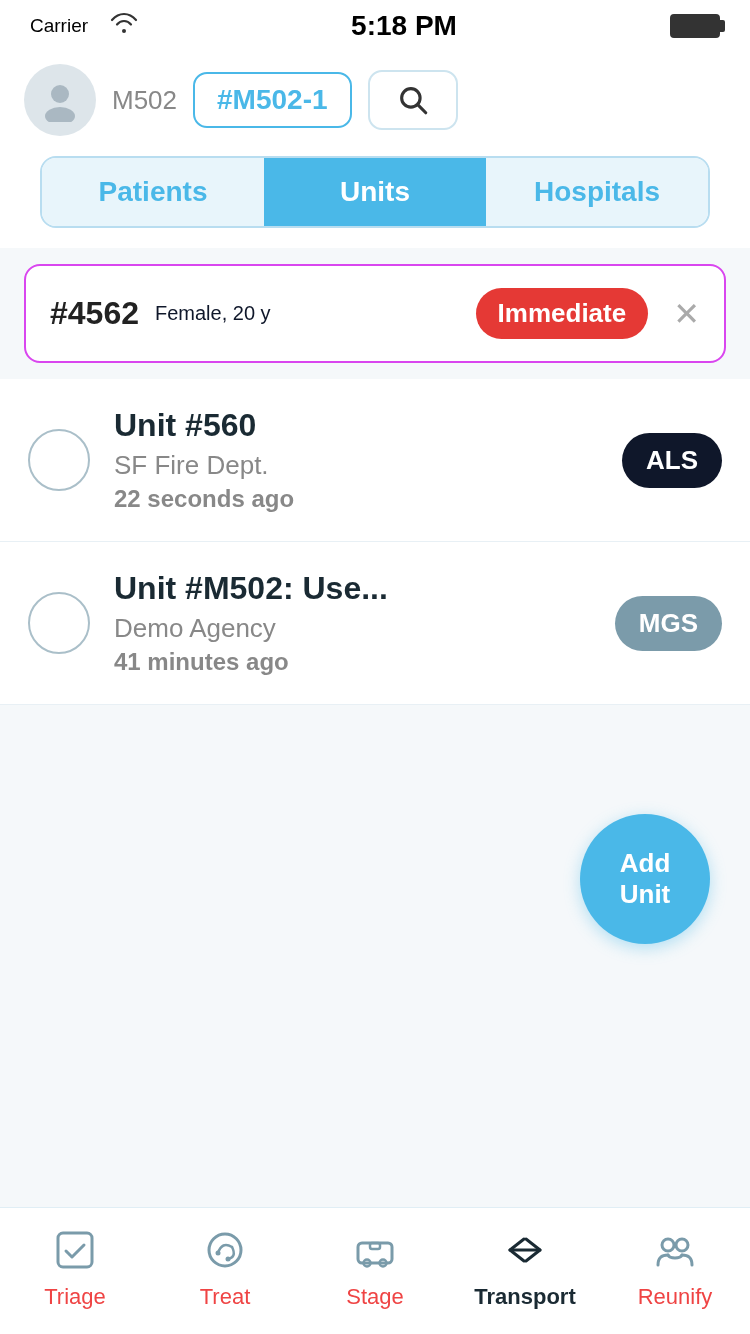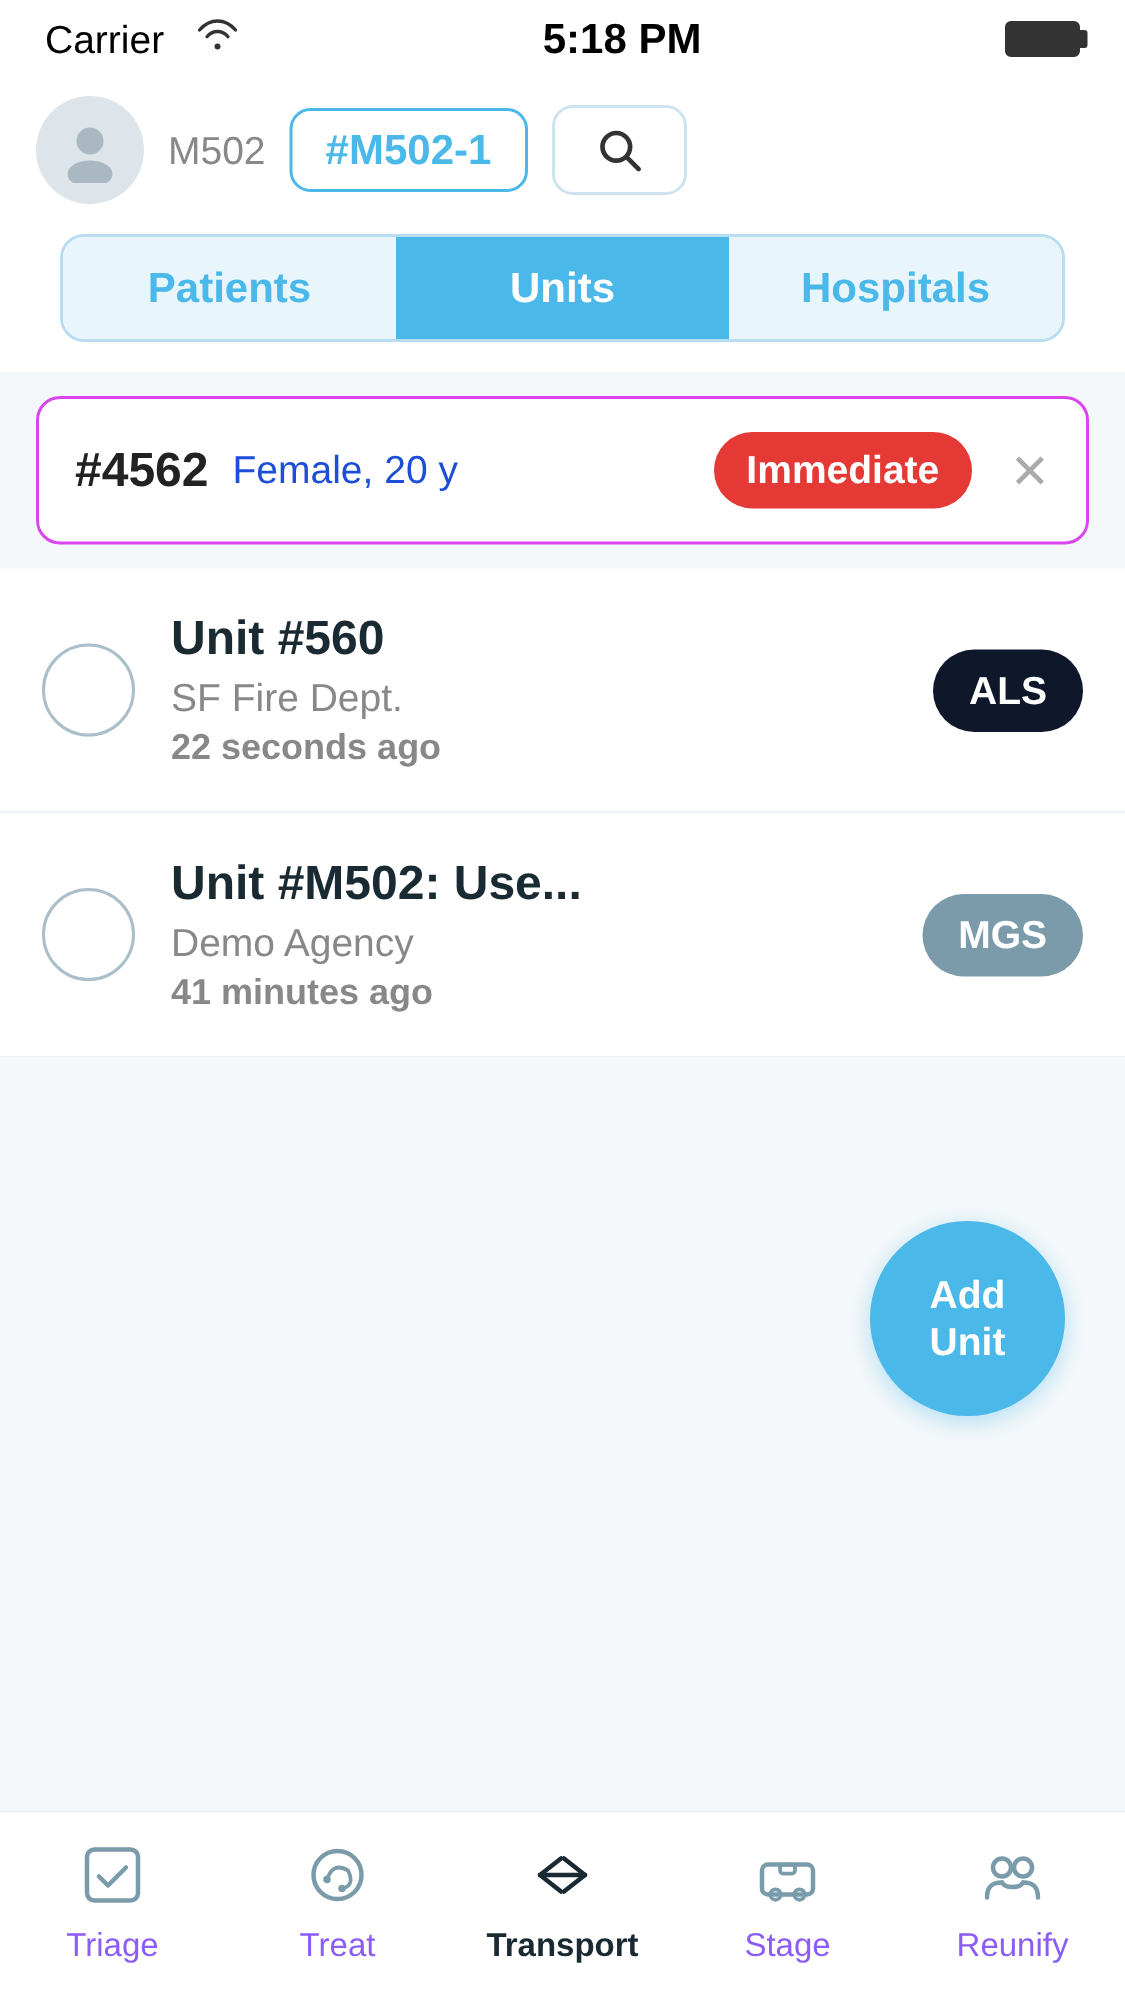--- a/index.html
+++ b/index.html
@@ -15,21 +15,21 @@
 
     
     .status-bar {
       display: flex;
       justify-content: space-between;
       align-items: center;
       padding: 10px 30px 6px;
       background: white;
     }
     .status-carrier {
-      font-size: 26px;
+      font-size: 19px;
       font-weight: 500;
       display: flex;
       align-items: center;
       gap: 22px;
     }
     .wifi-icon { font-size: 22px; }
     .status-time {
       font-size: 28px;
       font-weight: 600;
     }
@@ -142,22 +142,22 @@
       display: flex;
       align-items: center;
       gap: 16px;
     }
     .patient-id {
       font-size: 32px;
       font-weight: 700;
       color: #222;
     }
     .patient-details {
-      font-size: 26px;
-      color: #1d4ed8;
+      font-size: 20px;
+      color: #0f172a;
     }
     .immediate-badge {
       background: #e53935;
       color: white;
       border-radius: 30px;
       padding: 10px 22px;
       font-size: 26px;
       font-weight: 700;
     }
     .close-icon {
@@ -263,21 +263,21 @@
       display: flex;
       align-items: center;
       justify-content: center;
     }
     .nav-icon svg {
       width: 46px;
       height: 46px;
     }
     .nav-label {
       font-size: 22px;
-      color: #8b5cf6;
+      color: #ef4444;
       font-weight: 400;
     }
     .nav-label.active {
       color: #1a2a33;
       font-weight: 700;
     }
     .nav-item.active .nav-icon svg path,
     .nav-item.active .nav-icon svg rect,
     .nav-item.active .nav-icon svg circle,
     .nav-item.active .nav-icon svg polyline,
@@ -403,41 +403,41 @@
         <circle cx="23" cy="23" r="16" stroke="#7a9baa" stroke-width="3" fill="none"></circle>
         <path d="M16 26 Q20 14 30 20" stroke="#7a9baa" stroke-width="2.5" stroke-linecap="round" fill="none"></path>
         <path d="M30 20 Q35 30 26 32" stroke="#7a9baa" stroke-width="2.5" stroke-linecap="round" fill="none"></path>
         <circle cx="16" cy="26" r="2.5" fill="#7a9baa"></circle>
         <circle cx="26" cy="32" r="2.5" fill="#7a9baa"></circle>
       </svg>
     </div>
     <span class="nav-label">Treat</span>
   </div>
 
-  <div class="nav-item active">
-    <div class="nav-icon">
-      <svg viewBox="0 0 46 46" fill="none" xmlns="http://www.w3.org/2000/svg">
-        <line x1="8" y1="23" x2="38" y2="23" stroke="#1a2a33" stroke-width="3" stroke-linecap="round"></line>
-        <polyline points="24,12 38,23 24,34" stroke="#1a2a33" stroke-width="3" stroke-linecap="round" stroke-linejoin="round" fill="none"></polyline>
-        <polyline points="22,12 8,23 22,34" stroke="#1a2a33" stroke-width="3" stroke-linecap="round" stroke-linejoin="round" fill="none"></polyline>
-      </svg>
-    </div>
-    <span class="nav-label active">Transport</span>
-  </div>
-
   <div class="nav-item">
     <div class="nav-icon">
       <svg viewBox="0 0 46 46" fill="none" xmlns="http://www.w3.org/2000/svg">
         <rect x="6" y="16" width="34" height="20" rx="4" stroke="#7a9baa" stroke-width="3" fill="none"></rect>
         <rect x="18" y="16" width="10" height="6" rx="2" stroke="#7a9baa" stroke-width="2.5" fill="none"></rect>
         <circle cx="15" cy="36" r="3.5" stroke="#7a9baa" stroke-width="2.5" fill="none"></circle>
         <circle cx="31" cy="36" r="3.5" stroke="#7a9baa" stroke-width="2.5" fill="none"></circle>
       </svg>
     </div>
     <span class="nav-label">Stage</span>
+  </div>
+
+  <div class="nav-item active">
+    <div class="nav-icon">
+      <svg viewBox="0 0 46 46" fill="none" xmlns="http://www.w3.org/2000/svg">
+        <line x1="8" y1="23" x2="38" y2="23" stroke="#1a2a33" stroke-width="3" stroke-linecap="round"></line>
+        <polyline points="24,12 38,23 24,34" stroke="#1a2a33" stroke-width="3" stroke-linecap="round" stroke-linejoin="round" fill="none"></polyline>
+        <polyline points="22,12 8,23 22,34" stroke="#1a2a33" stroke-width="3" stroke-linecap="round" stroke-linejoin="round" fill="none"></polyline>
+      </svg>
+    </div>
+    <span class="nav-label active">Transport</span>
   </div>
 
   <div class="nav-item">
     <div class="nav-icon">
       <svg viewBox="0 0 46 46" fill="none" xmlns="http://www.w3.org/2000/svg">
         <circle cx="16" cy="18" r="6" stroke="#7a9baa" stroke-width="3" fill="none"></circle>
         <circle cx="30" cy="18" r="6" stroke="#7a9baa" stroke-width="3" fill="none"></circle>
         <path d="M6 38 C6 30 10 28 16 28" stroke="#7a9baa" stroke-width="3" stroke-linecap="round" fill="none"></path>
         <path d="M40 38 C40 30 36 28 30 28" stroke="#7a9baa" stroke-width="3" stroke-linecap="round" fill="none"></path>
         <path d="M16 28 C18 32 28 32 30 28" stroke="#7a9baa" stroke-width="3" stroke-linecap="round" fill="none"></path>

